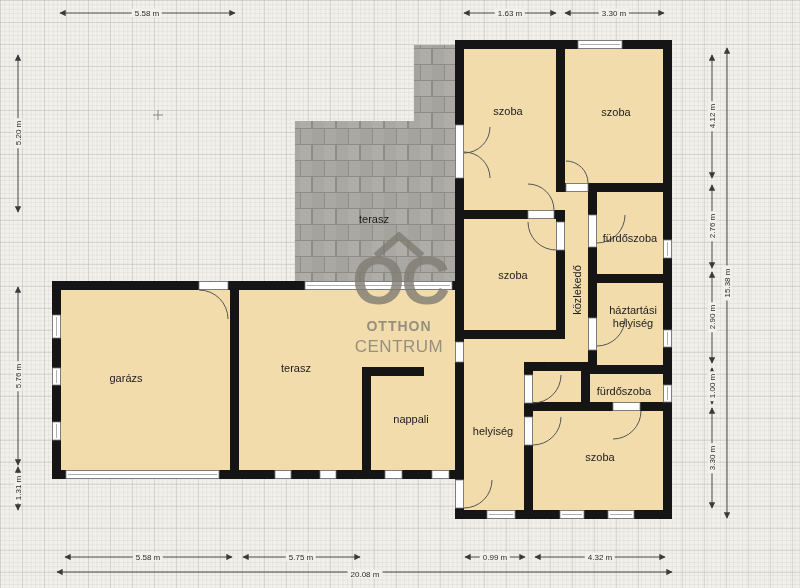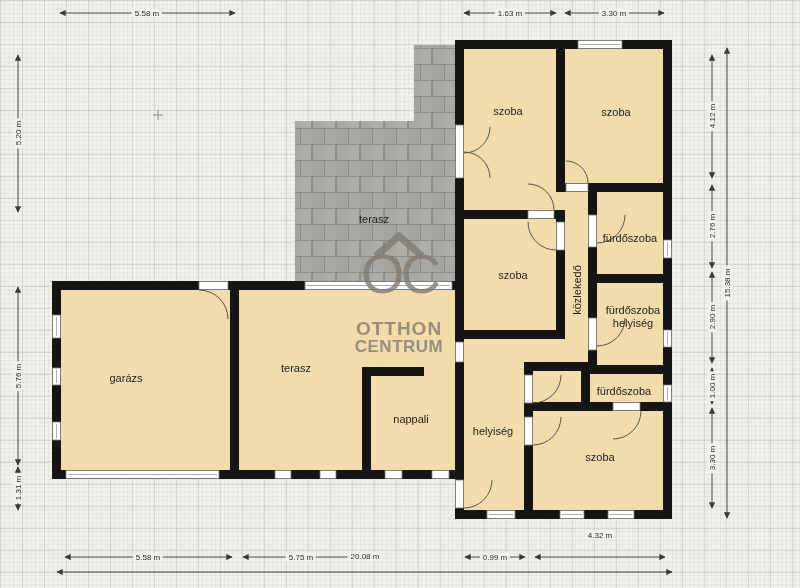--- a/index.html
+++ b/index.html
@@ -27,29 +27,29 @@
     font-size:8px;color:#2c2c2c;background:#f1f0eb;padding:0 3px;white-space:nowrap;
   }
   .dim-label.vertical{transform:translate(-50%,-50%) rotate(-90deg);}
   #watermark{
     position:absolute;left:399px;top:232px;width:0;height:0;
     color:rgba(128,124,115,.8);text-align:center;
   }
   #wm-roof{position:absolute;left:-26px;top:0;}
   #wm-oc{
     position:absolute;left:-50px;top:14px;width:100px;
-    font-size:56px;font-weight:normal;letter-spacing:-4px;line-height:1;
+    font-size:68px;font-weight:bold;letter-spacing:-4px;line-height:1;
   }
   #wm-line1{
     position:absolute;left:-50px;top:86px;width:100px;
-    font-size:19px;font-weight:bold;letter-spacing:1px;
+    font-size:14px;font-weight:bold;letter-spacing:1px;
   }
   #wm-line2{
     position:absolute;left:-50px;top:105px;width:100px;
-    font-size:17px;font-weight:bold;letter-spacing:0.5px;
+    font-size:17px;font-weight:normal;letter-spacing:0.5px;
   }
 </style>
 </head>
 <body>
 
 <svg id="plan-svg" width="800" height="588" viewBox="0 0 800 588" xmlns="http://www.w3.org/2000/svg">
   <defs>
     <pattern id="tiles" width="24" height="32" patternUnits="userSpaceOnUse">
       <rect width="24" height="32" fill="#a9a8a2"></rect>
       <rect x="0" y="0" width="12" height="16" fill="#a4a39d"></rect>
@@ -194,33 +194,33 @@
 <div class="room-label" style="left:296px;top:368px">terasz</div>
 <div class="room-label" style="left:411px;top:419px">nappali</div>
 <div class="room-label" style="left:374px;top:219px">terasz</div>
 <div class="room-label" style="left:508px;top:111px">szoba</div>
 <div class="room-label" style="left:616px;top:112px">szoba</div>
 <div class="room-label" style="left:513px;top:275px">szoba</div>
 <div class="room-label" style="left:600px;top:457px">szoba</div>
 <div class="room-label" style="left:630px;top:238px">fürdőszoba</div>
 <div class="room-label" style="left:624px;top:391px">fürdőszoba</div>
 <div class="room-label vertical" style="left:577px;top:290px">közlekedő</div>
-<div class="room-label wrap" style="left:633px;top:317px">fürdőszoba helyiség</div>
+<div class="room-label wrap" style="left:633px;top:317px">háztartási helyiség</div>
 <div class="room-label" style="left:553px;top:364px">wc</div>
 <div class="room-label" style="left:493px;top:431px">helyiség</div>
 
 <div class="dim-label" style="left:147px;top:13px">5.58 m</div>
 <div class="dim-label" style="left:510px;top:13px">1.63 m</div>
 <div class="dim-label" style="left:614px;top:13px">3.30 m</div>
 <div class="dim-label vertical" style="left:18px;top:133px">5.20 m</div>
 <div class="dim-label vertical" style="left:18px;top:376px">5.76 m</div>
 <div class="dim-label vertical" style="left:18px;top:488px">1.31 m</div>
 <div class="dim-label vertical" style="left:712px;top:116px">4.12 m</div>
 <div class="dim-label vertical" style="left:712px;top:226px">2.76 m</div>
 <div class="dim-label vertical" style="left:712px;top:317px">2.90 m</div>
 <div class="dim-label vertical" style="left:712px;top:386px">1.00 m</div>
 <div class="dim-label vertical" style="left:712px;top:458px">3.30 m</div>
 <div class="dim-label vertical" style="left:727px;top:283px">15.38 m</div>
 <div class="dim-label" style="left:148px;top:557px">5.58 m</div>
 <div class="dim-label" style="left:301px;top:557px">5.75 m</div>
 <div class="dim-label" style="left:495px;top:557px">0.99 m</div>
-<div class="dim-label" style="left:600px;top:535px">4.32 m</div>
-<div class="dim-label" style="left:365px;top:556px">20.08 m</div>
+<div class="dim-label" style="left:600px;top:557px">4.32 m</div>
+<div class="dim-label" style="left:365px;top:574px">20.08 m</div>
 
 </body></html>

